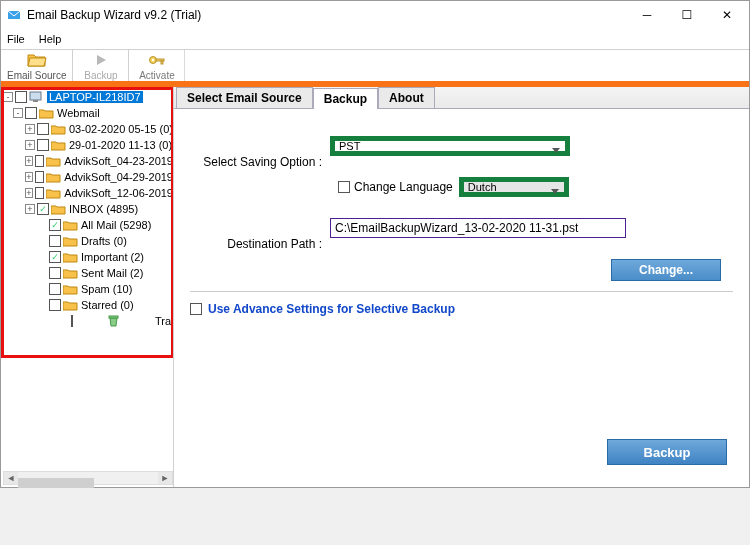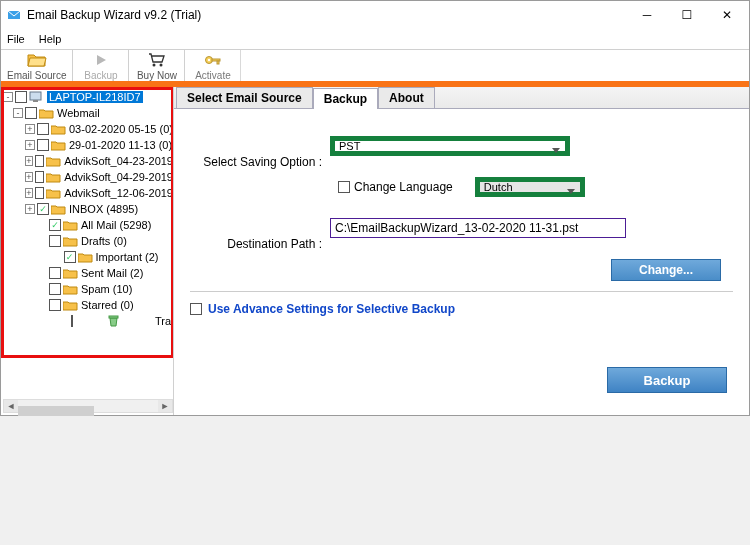--- a/index.html
+++ b/index.html
@@ -1,17 +1,17 @@
 <!DOCTYPE html>
 <html><head>
 <meta charset="utf-8">
 <style>
 * { box-sizing: border-box; margin: 0; padding: 0; font-family: "Segoe UI", Tahoma, sans-serif; font-size: 11px; }
 body { background: #f0f0f0; }
-.window { width: 750px; height: 416px; background: #fff; border: 1px solid #9a9a9a; display: flex; flex-direction: column; position: relative; }
+.window { width: 750px; height: 488px; background: #fff; border: 1px solid #9a9a9a; display: flex; flex-direction: column; position: relative; }
 .titlebar { height: 28px; display: flex; align-items: center; padding: 0 2px 0 6px; }
 .titlebar .icon { width: 14px; height: 14px; margin-right: 6px; display: inline-flex; align-items: center; justify-content: center; }
 .titlebar .title { flex: 1; color: #000; font-size: 12px; }
 .winbtns { display: flex; }
 .winbtn { width: 40px; height: 24px; display: flex; align-items: center; justify-content: center; font-size: 12px; cursor: pointer; }
 
 .menubar { height: 20px; display: flex; align-items: center; padding: 0 6px; gap: 14px; }
 .menubar span { cursor: pointer; }
 
 .toolbar { height: 38px; border-top: 1px solid #d0d0d0; border-bottom: 6px solid #f97316; display: flex; align-items: stretch; }
@@ -106,30 +106,20 @@
       <span class="ticon">
         <svg width="14" height="14" viewBox="0 0 14 14">
             <path d="M3 2 L12 7 L3 12 Z" fill="#b8b8b8"></path>
           </svg>
       </span>
       <span class="tlabel">Backup</span>
     </div>
     <div class="toolbtn">
       <span class="ticon">
         <svg width="18" height="16" viewBox="0 0 18 16">
-            <path d="M1 2 h2 l2 8 h9 l2-6 h-12" fill="none" stroke="#333" stroke-width="1.3"></path>
-            <circle cx="6" cy="13" r="1.5" fill="#333"></circle>
-            <circle cx="13" cy="13" r="1.5" fill="#333"></circle>
-          </svg>
-      </span>
-      <span class="tlabel">Buy Now</span>
-    </div>
-    <div class="toolbtn">
-      <span class="ticon">
-        <svg width="18" height="16" viewBox="0 0 18 16">
             <circle cx="5" cy="8" r="3.5" fill="#f4c430" stroke="#a87b00"></circle>
             <circle cx="5" cy="8" r="1.2" fill="#fff"></circle>
             <rect x="8" y="7" width="8" height="2" fill="#f4c430" stroke="#a87b00"></rect>
             <rect x="13" y="9" width="2" height="3" fill="#f4c430" stroke="#a87b00"></rect>
           </svg>
       </span>
       <span class="tlabel">Activate</span>
     </div>
   </div>
 
@@ -235,21 +225,21 @@
             <div class="node pad2" style="padding-left: 34px;">
               <span class="toggle blank"></span>
               <span class="chk"></span>
               <span class="ficon">
                 <svg width="15" height="11">
                   <path d="M0 2 h5 l1 1 h8 v7 h-14 z" fill="#f7c14a" stroke="#c08a10"></path>
                 </svg>
               </span>
               <span class="label">Drafts (0)</span>
             </div>
-            <div class="node pad2" style="padding-left: 34px; justify-content: center;">
+            <div class="node pad2" style="padding-left: 34px;">
               <span class="toggle blank"></span>
               <span class="chk checked"></span>
               <span class="ficon">
                 <svg width="15" height="11">
                   <path d="M0 2 h5 l1 1 h8 v7 h-14 z" fill="#f7c14a" stroke="#c08a10"></path>
                 </svg>
               </span>
               <span class="label">Important (2)</span>
             </div>
             <div class="node pad2" style="padding-left: 34px;">
@@ -307,21 +297,21 @@
       <div class="form">
         <div class="row">
           <span class="lbl">Select Saving Option :</span>
           <div class="select">
               <span>PST</span>
             </div>
         </div>
 
         <div class="row langrow">
           <span class="langchk"></span>
-          <span style="font-size:12px; margin-right:22px;text-align:center;">Change Language</span>
+          <span style="font-size:12px; margin-right:6px;text-align:center;">Change Language</span>
           <div class="select grey">
               <span>Dutch</span>
             </div>
         </div>
 
         <div class="row">
           <span class="lbl">Destination Path :</span>
           <input class="input" type="text" value="C:\EmailBackupWizard_13-02-2020 11-31.pst" style="">
         </div>
 

